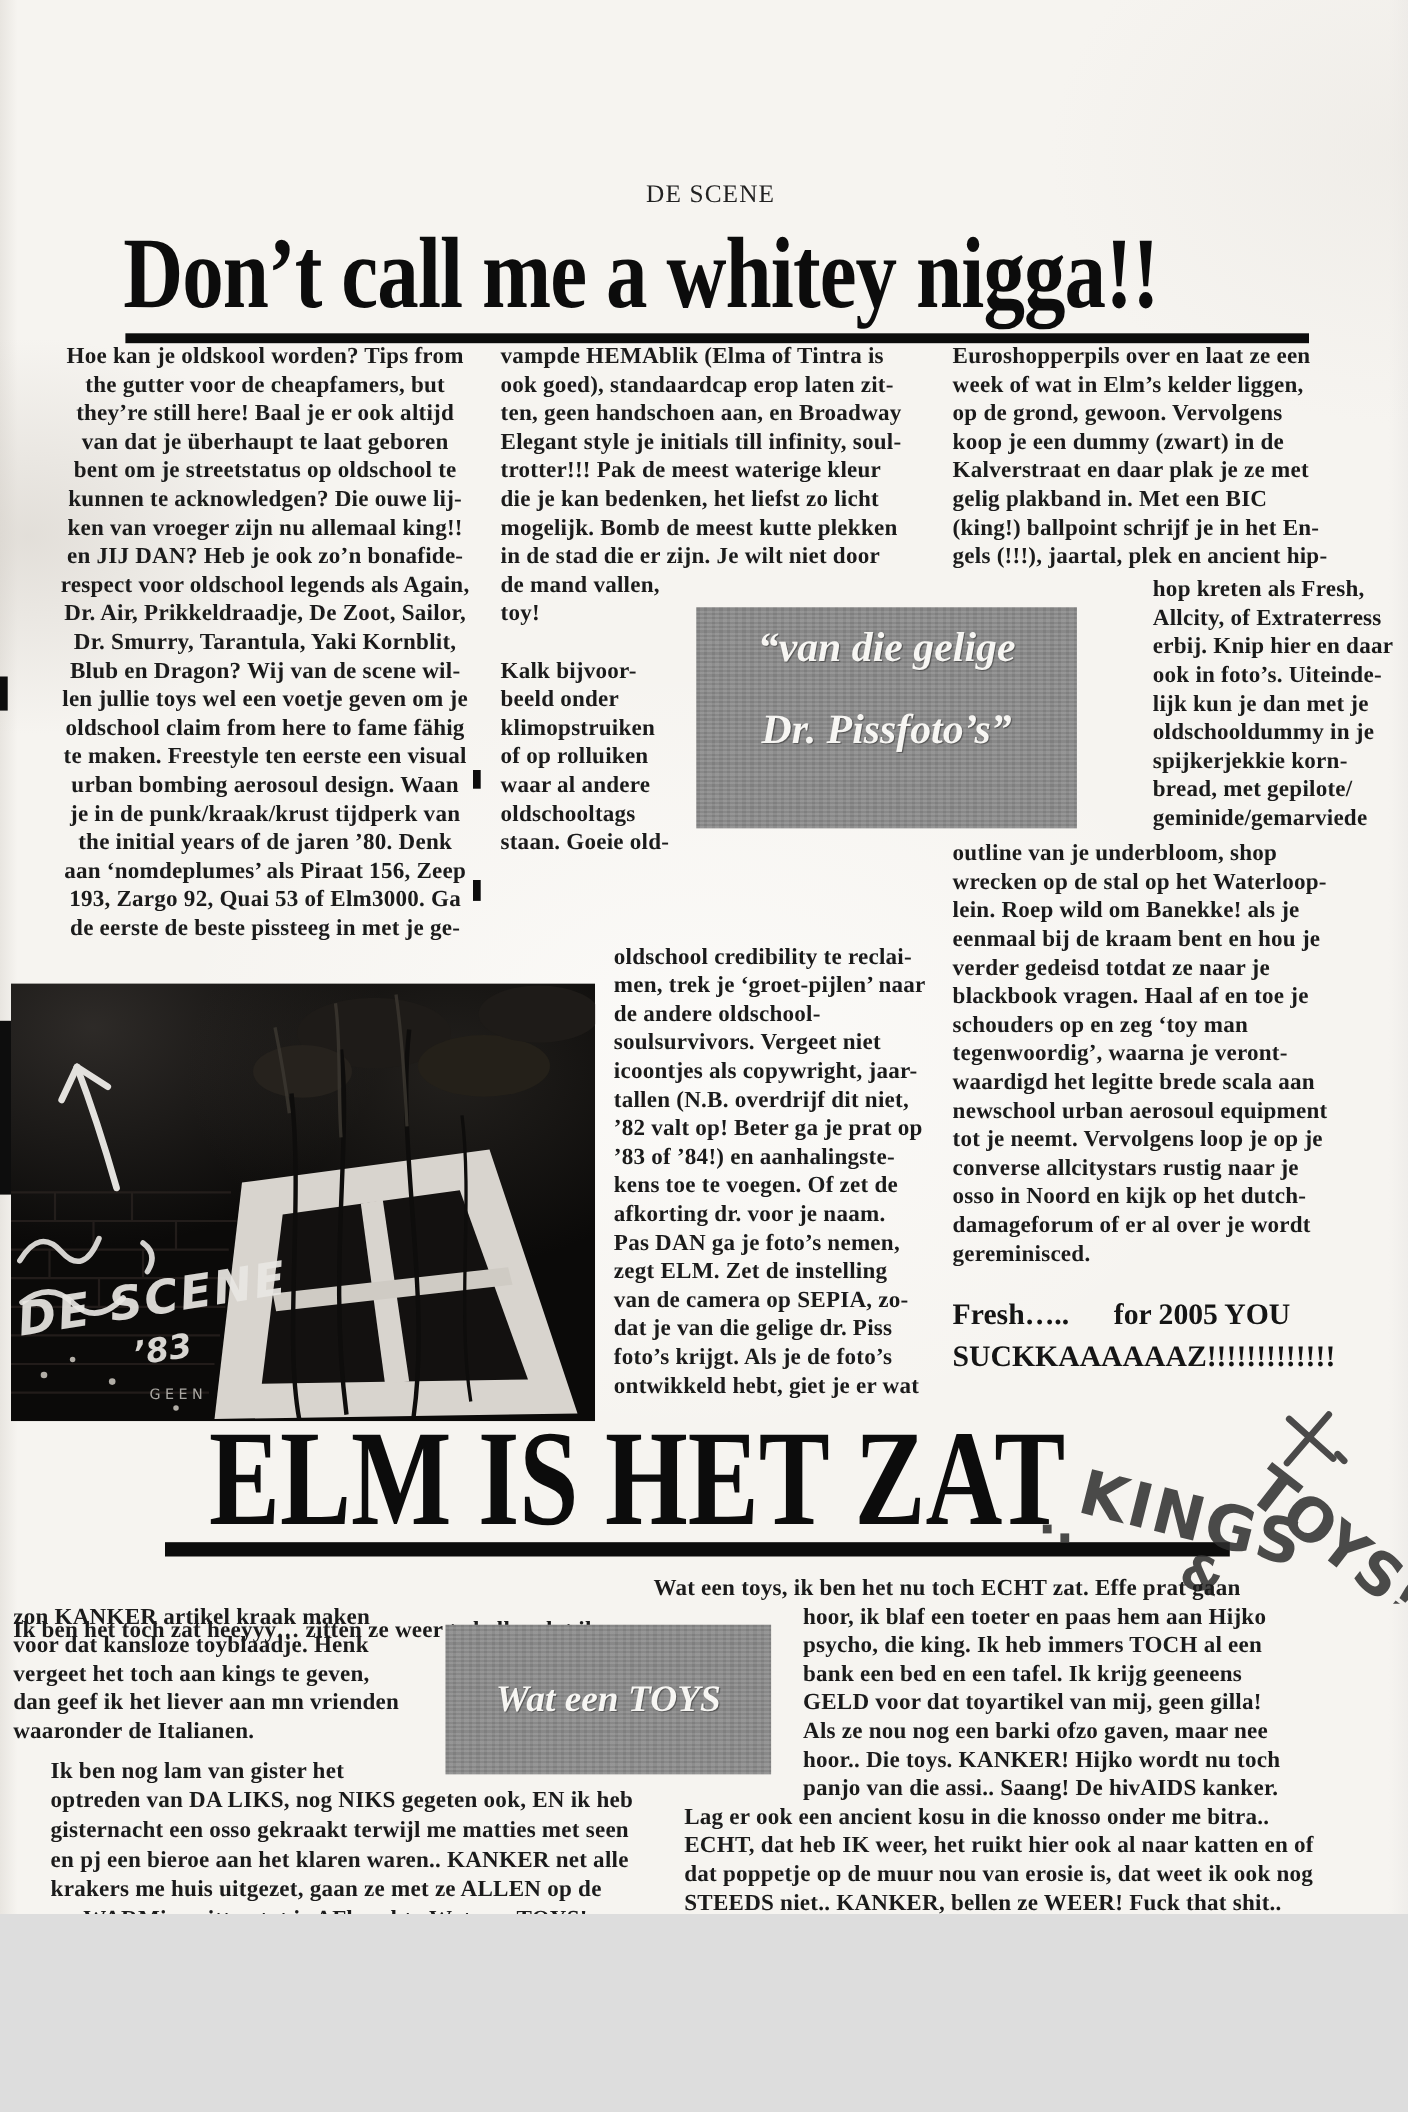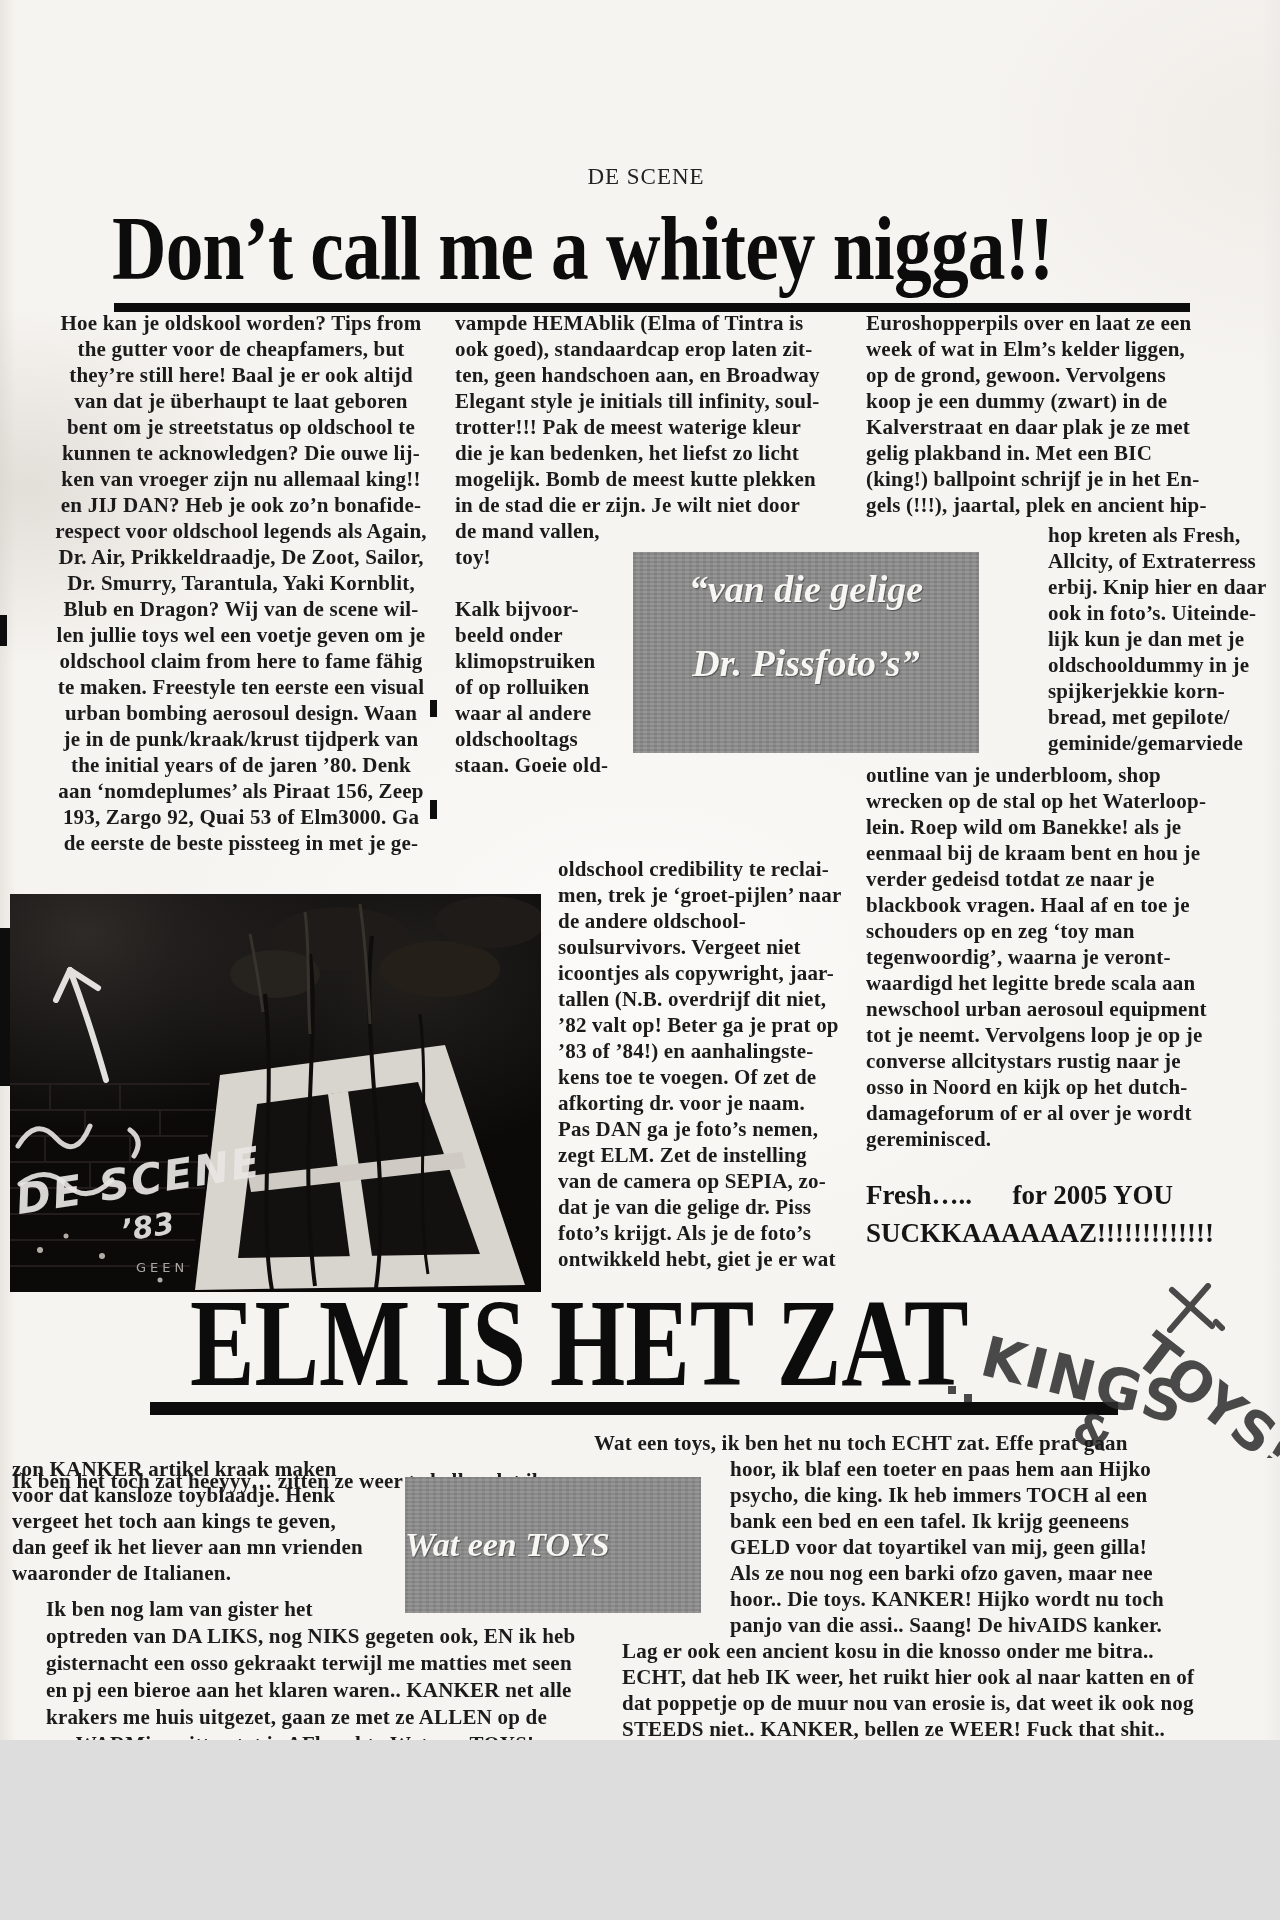--- a/index.html
+++ b/index.html
@@ -263,21 +263,21 @@
 waaronder de Italianen.</div>
   <div class="txt" style="left:6px;top:1596px;width:640px;line-height:27px;margin-left:40px;">Ik ben nog lam van gister het
 optreden van DA LIKS, nog NIKS gegeten ook, EN ik heb
 gisternacht een osso gekraakt terwijl me matties met seen
 en pj een bieroe aan het klaren waren.. KANKER net alle
 krakers me huis uitgezet, gaan ze met ze ALLEN op de
 verWARMing zitten tot ie AFbreekt.. Wat een TOYS!
 Komen ze met zon vieze zwerfhond en van die vieze
 nutsackballetjes waarmee ze voetballen en van die</div>
 
-  <div class="pullquote" style="left:405px;top:1477px;width:296px;height:136px;display:flex;align-items:center;">
+  <div class="pullquote" style="left:405px;top:1477px;width:296px;height:136px;display:flex;align-items:center;justify-content:center;">
     <div class="pq-line" style="font-size:34px;line-height:34px;">Wat een TOYS</div>
   </div>
 
   <div class="txt" style="left:594px;top:1430px;width:660px;">Wat een toys, ik ben het nu toch ECHT zat. Effe prat gaan</div>
   <div class="txt" style="left:730px;top:1456px;width:530px;">hoor, ik blaf een toeter en paas hem aan Hijko
 psycho, die king. Ik heb immers TOCH al een
 bank een bed en een tafel. Ik krijg geeneens
 GELD voor dat toyartikel van mij, geen gilla!
 Als ze nou nog een barki ofzo gaven, maar nee
 hoor.. Die toys. KANKER! Hijko wordt nu toch

